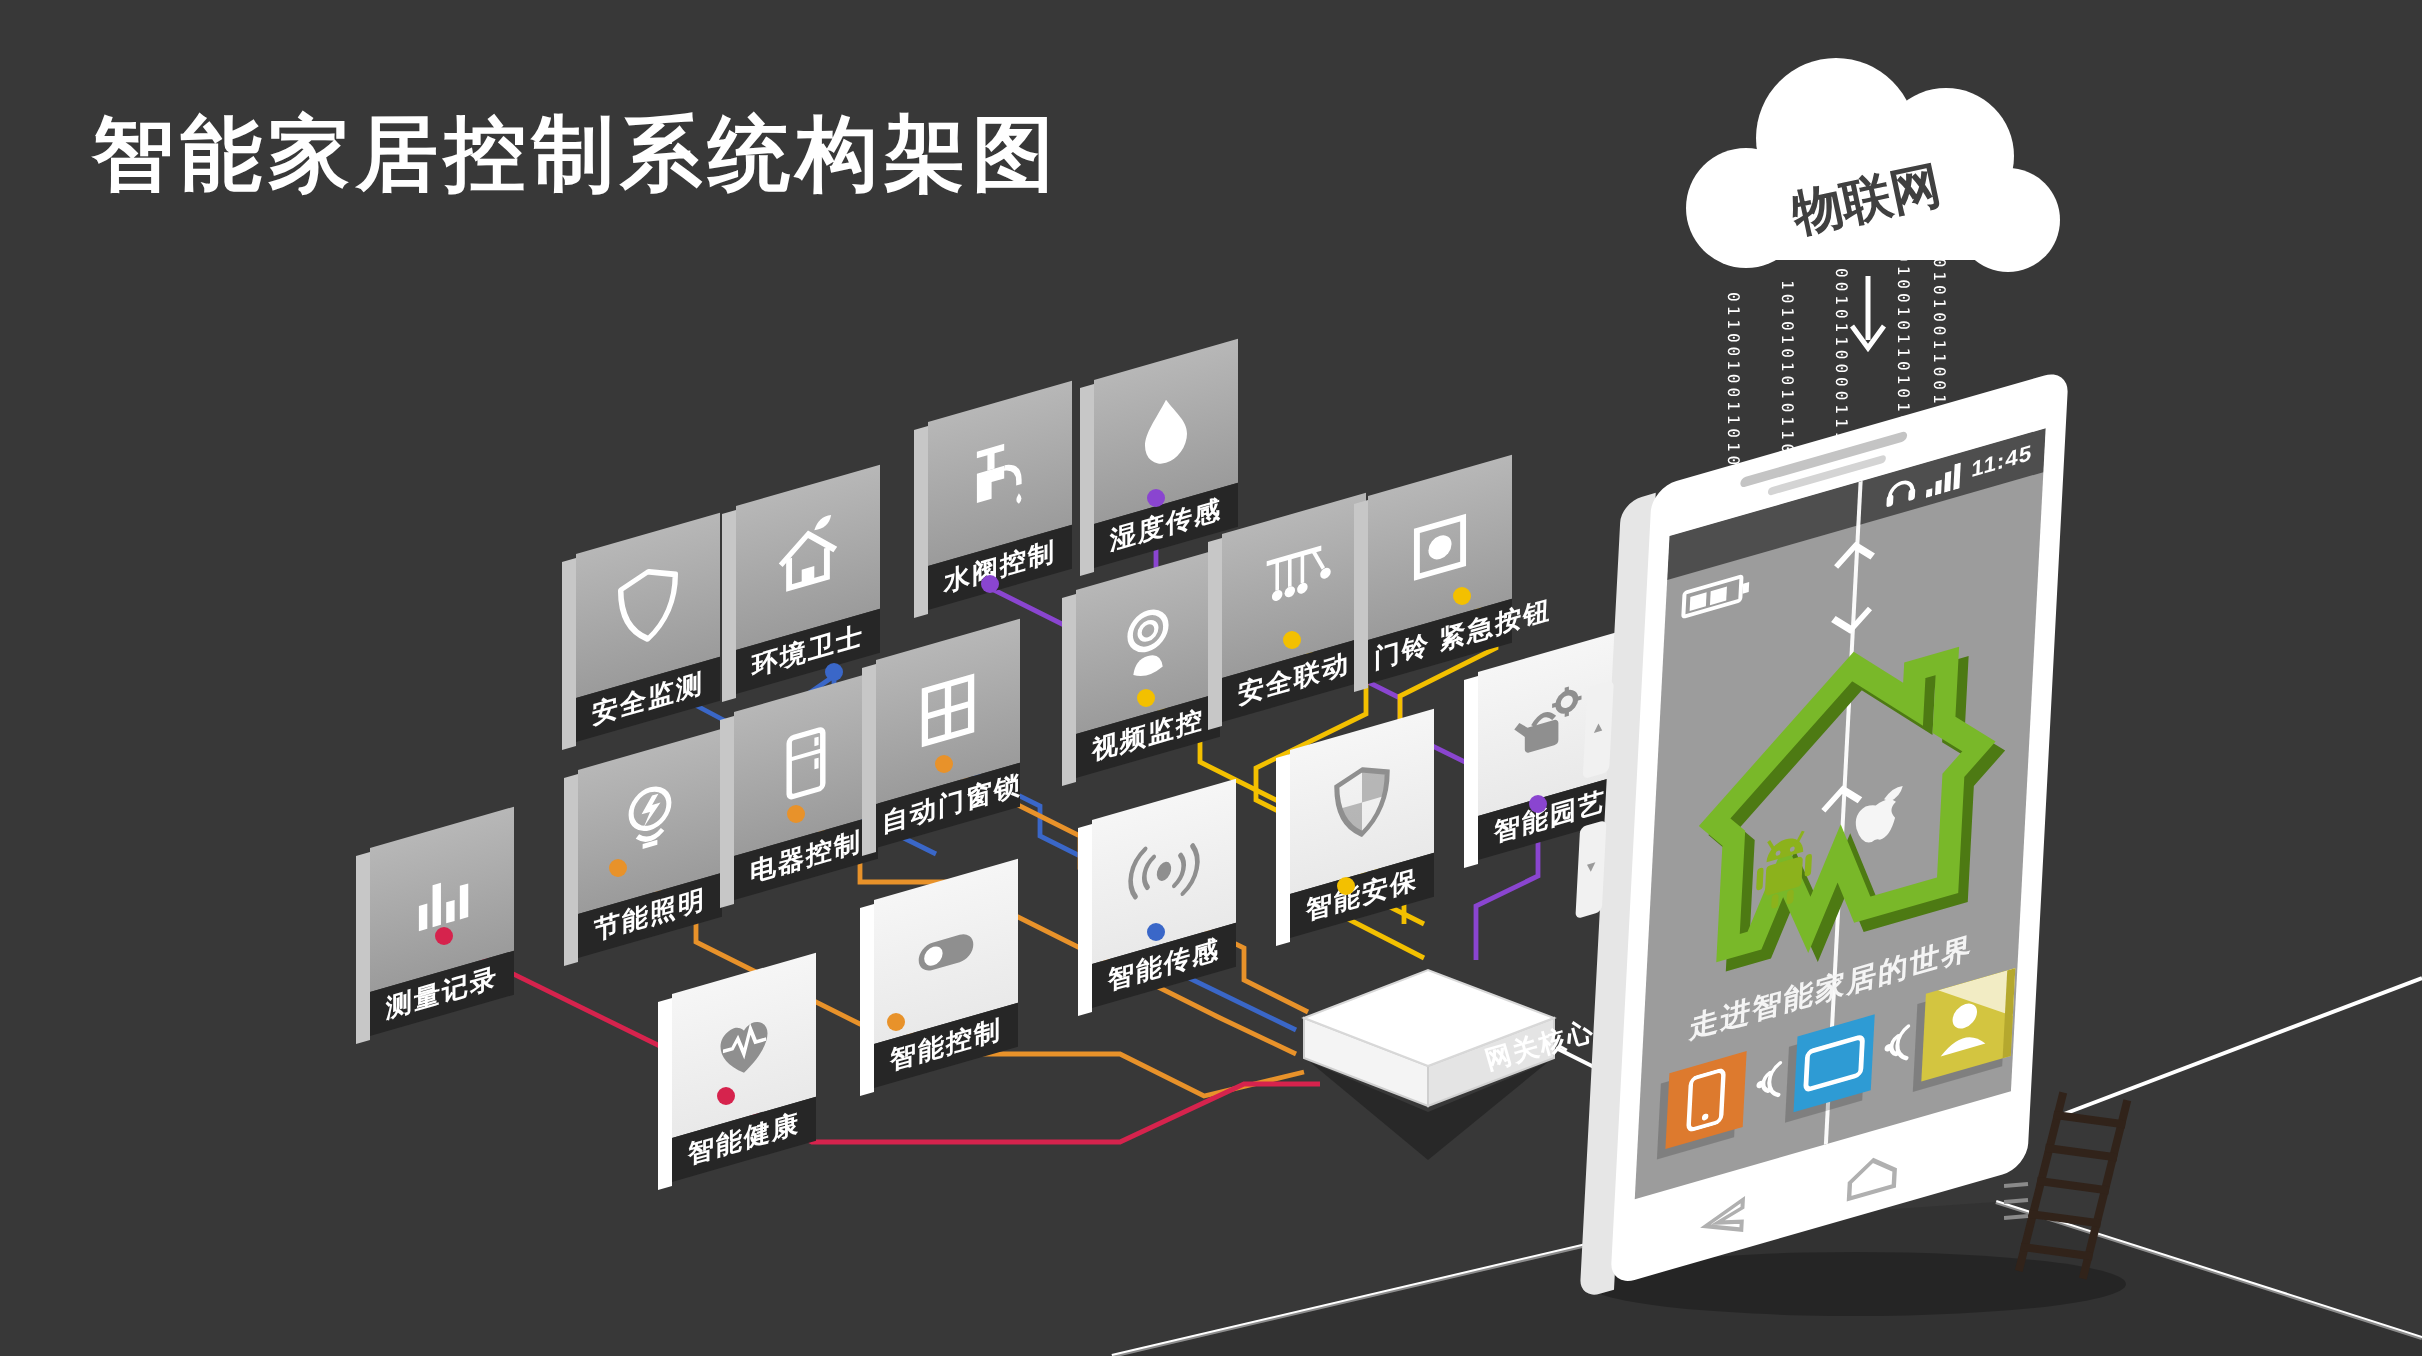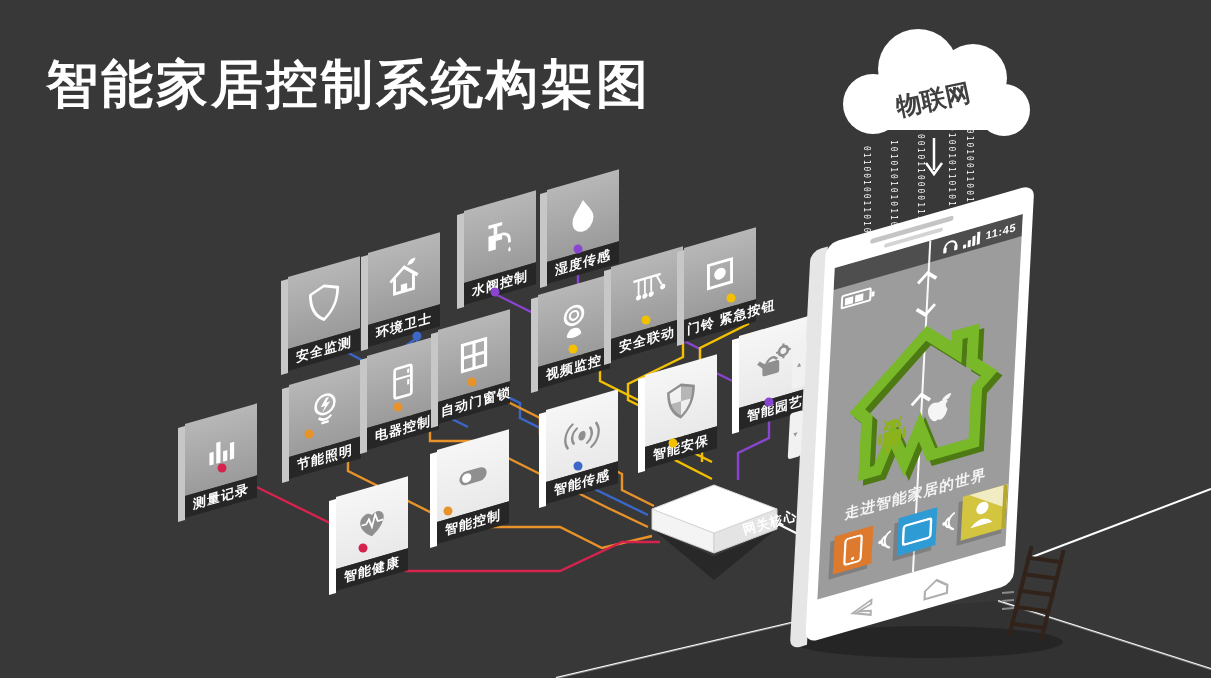--- a/index.html
+++ b/index.html
@@ -1,21 +1,21 @@
 <!DOCTYPE html>
 <html><head>
 <meta charset="utf-8">
 <style>
   html,body{margin:0;padding:0;background:#222;}
   #stage{position:relative;width:1211px;height:678px;overflow:hidden;
          background:#383838;font-family:"Liberation Sans","DejaVu Sans",sans-serif;}
   #stage *{box-sizing:border-box;}
   .abs{position:absolute;}
   
-  #title{left:46px;top:50px;font-size:52px;font-weight:600;color:#fff;
+  #title{left:46px;top:50px;font-size:41px;font-weight:600;color:#fff;
          letter-spacing:3px;z-index:7;text-align:center;}
   
   #wires{left:0;top:0;z-index:1;pointer-events:none;}
   #tiles{left:0;top:0;width:100%;height:100%;z-index:2;}
   #dots{left:0;top:0;z-index:3;pointer-events:none;}
   
   .tile{position:absolute;width:72px;transform:skewY(-16deg);transform-origin:0 0;}
   .tile .side{position:absolute;left:-7px;top:2px;width:7px;height:94px;}
   .tile.gray .side{background:#c7c7c7;}
   .tile.white .side{background:#ffffff;}

